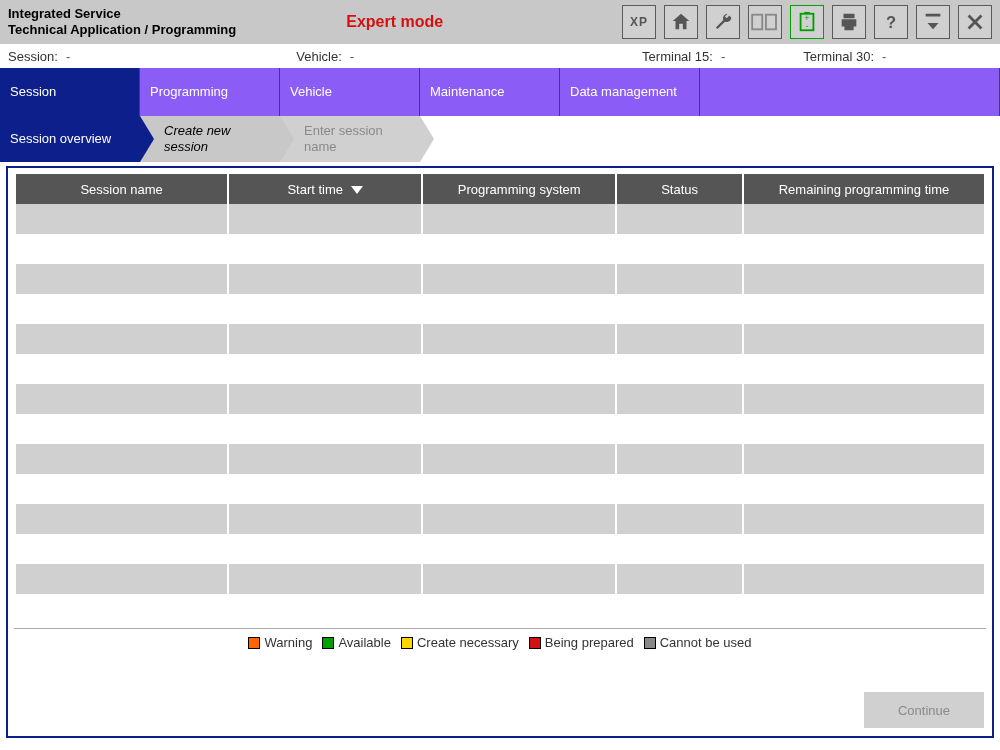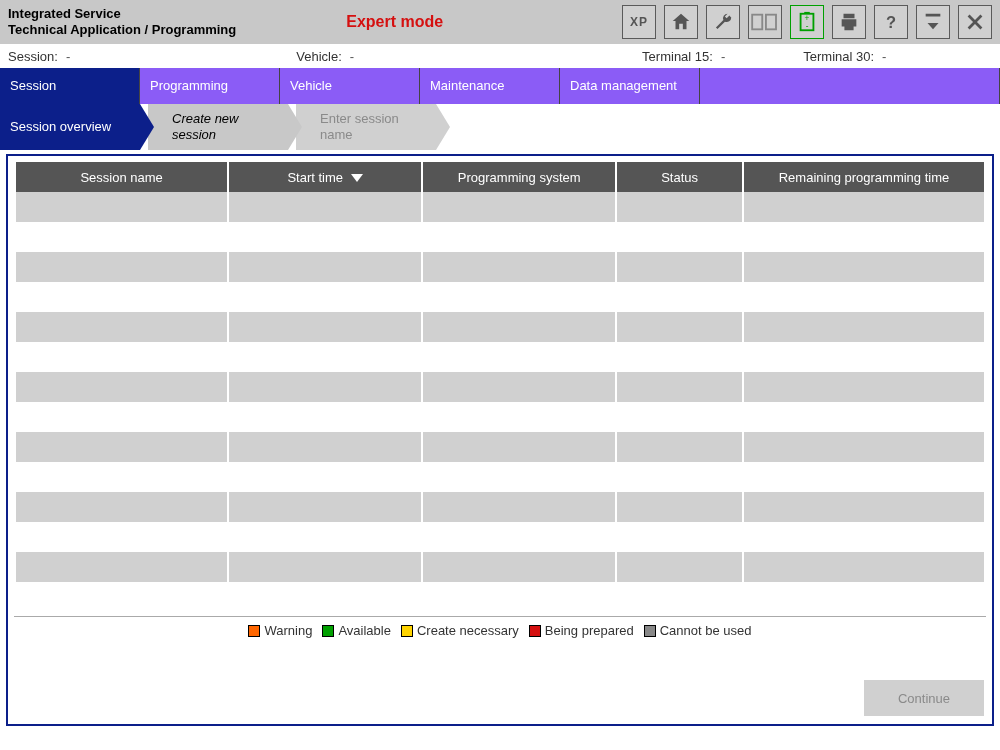--- a/index.html
+++ b/index.html
@@ -48,38 +48,38 @@
     font-size: 13px;
     gap: 4px;
   }
   .status-bar .lab { color: #333; }
   .status-bar .val { margin-left: 4px; margin-right: 4px; }
   .sb-vehicle { margin-left: 218px; }
   .sb-t15 { margin-left: 280px; }
   .sb-t30 { margin-left: 70px; }
 
   
-  .nav-tabs { height: 36px; display: flex; justify-content: flex-end; }
+  .nav-tabs { height: 48px; display: flex; justify-content: flex-end; }
   .nav-tab {
     flex: 0 0 140px;
     background: #8b5cf6;
     color: #fff;
     display: flex; align-items: center;
     padding: 4px 10px;
     border-right: 1px solid #444;
     cursor: pointer;
     font-size: 13px;
     line-height: 1.15;
   }
   .nav-tab.active { background: #0c1f8a; color: #fff; }
   .nav-tab.filler { flex: 1; cursor: default; border-right: none; }
   .nav-tab.narrow { flex: 0 0 70px; }
 
   
-  .bc-row { height: 46px; display: flex; align-items: stretch; background: #fff; padding: 0; gap: 8px; }
+  .bc-row { height: 46px; display: flex; align-items: stretch; background: #fff; padding: 0; }
   .bc-tab {
     position: relative;
     width: 140px;
     height: 46px;
     display: flex; align-items: center;
     padding: 4px 10px;
     font-size: 13px;
     line-height: 1.2;
     cursor: pointer;
   }

